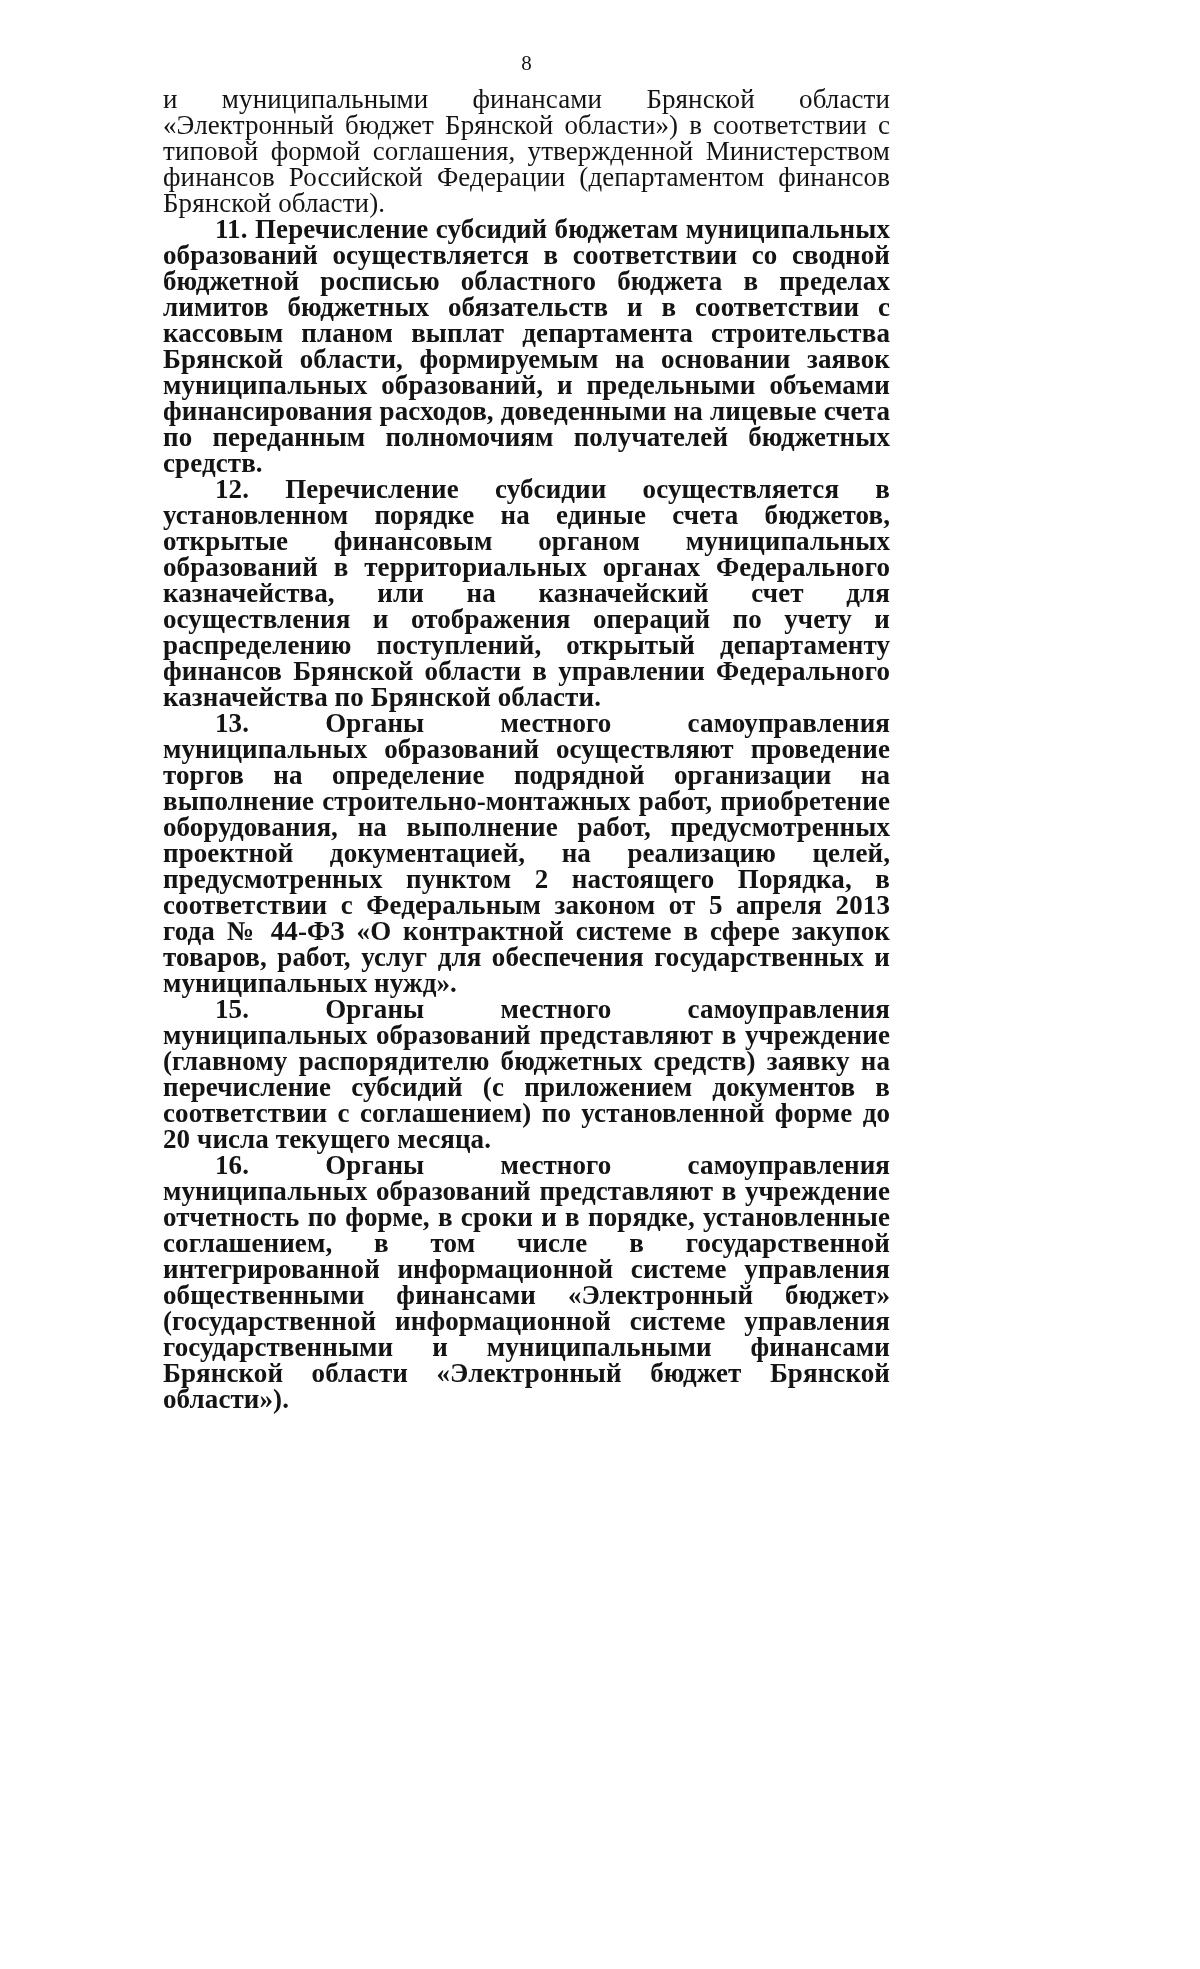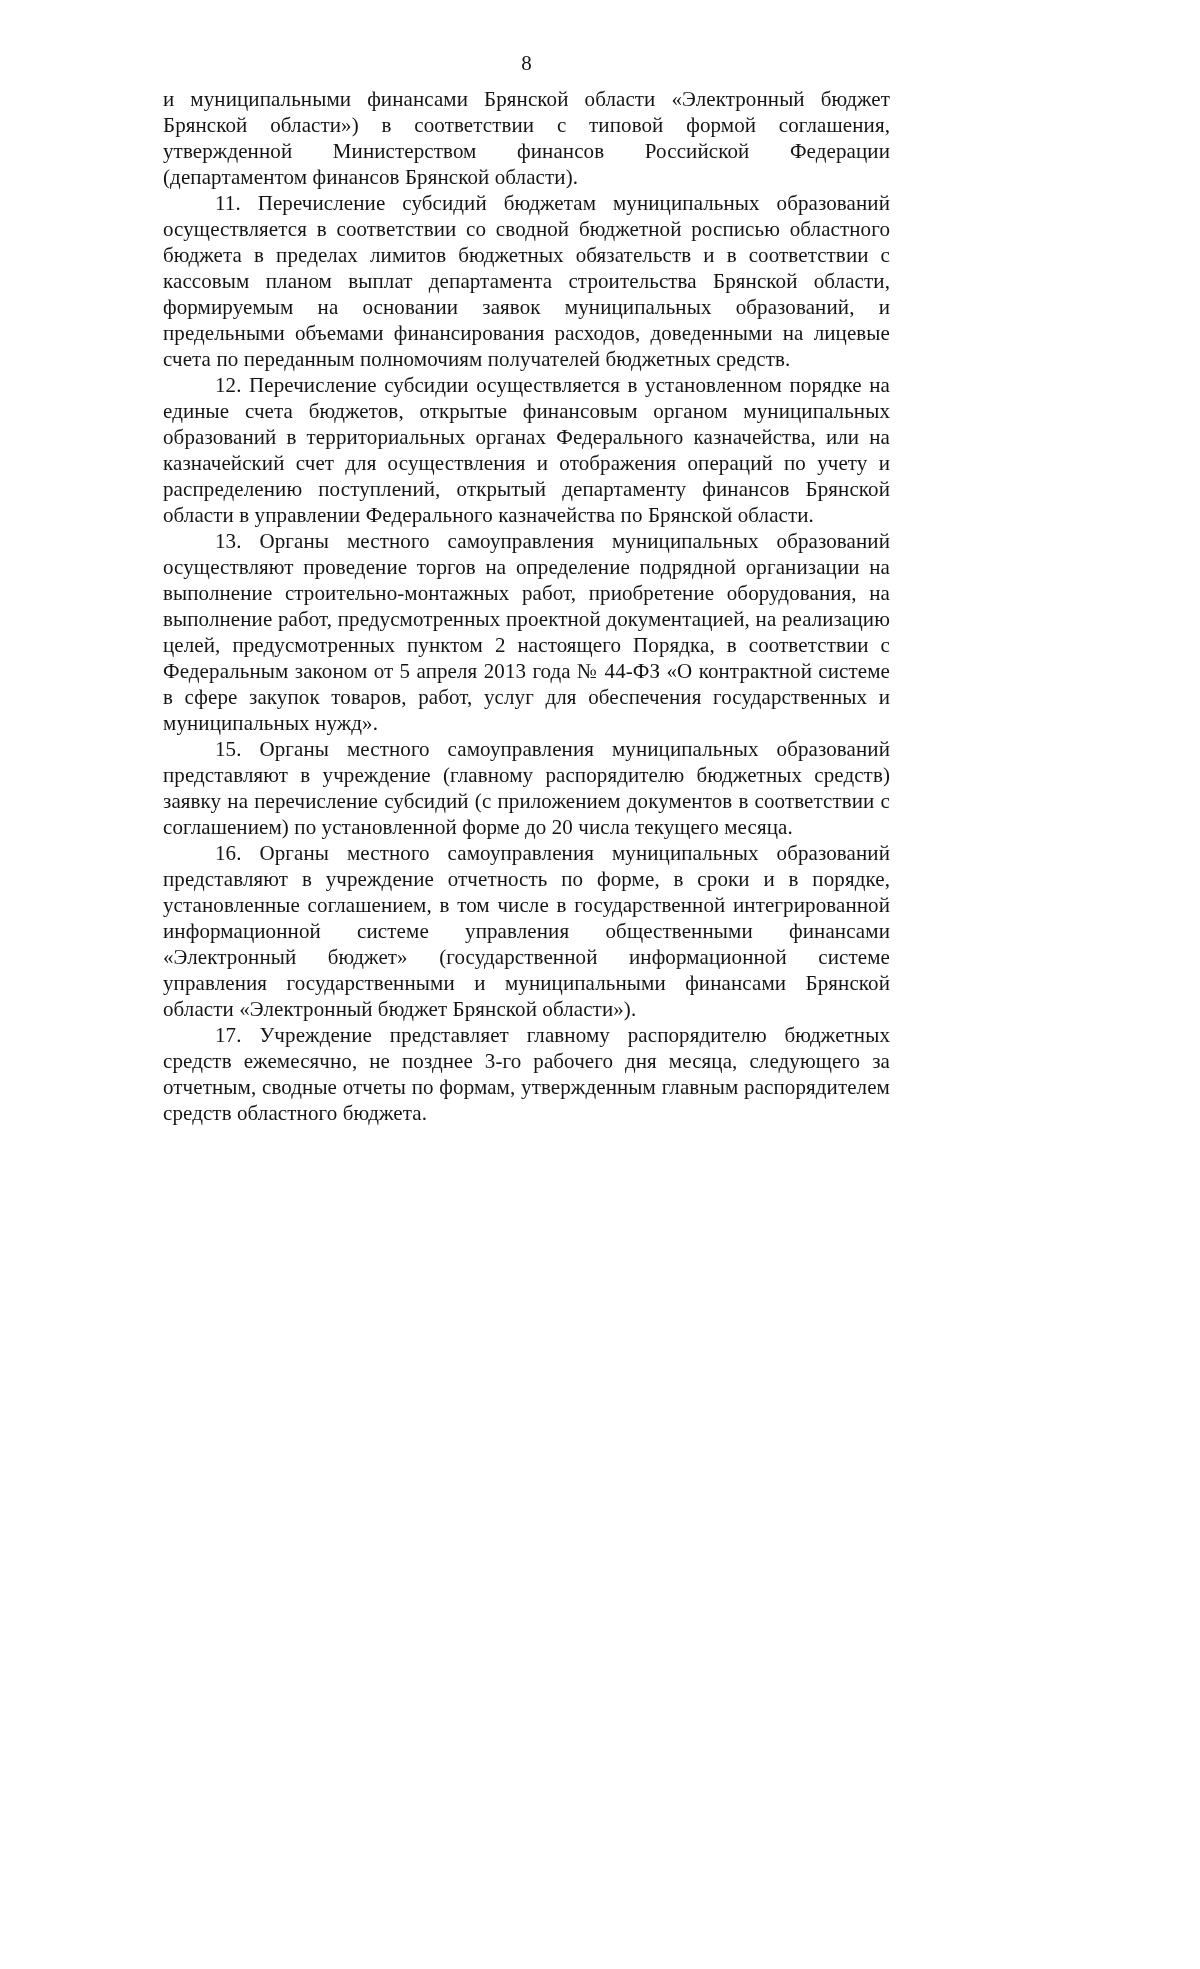--- a/index.html
+++ b/index.html
@@ -25,33 +25,34 @@
     font-size: 21px;
     line-height: 26px;
     color: #141414;
   }
 
   .content {
     position: absolute;
     top: 86px;
     left: 163px;
     width: 727px;
-    font-size: 21px;
+    font-size: 27px;
     line-height: 26px;
     text-align: justify;
     letter-spacing: 0.1px;
   }
 
   .content p {
     text-align: justify;
     margin: 0;
   }
 
   .content p.indented {
     text-indent: 52px;
+    font-weight: bold;
   }
 </style>
 </head>
 <body>
 
 <div class="page">
 
   <div class="page-number">8</div>
 
   <div class="content">
@@ -61,16 +62,15 @@
 
     <p class="indented">12. Перечисление субсидии осуществляется в установленном порядке на единые счета бюджетов, открытые финансовым органом муниципальных образований в территориальных органах Федерального казначейства, или на казначейский счет для осуществления и отображения операций по учету и распределению поступлений, открытый департаменту финансов Брянской области в управлении Федерального казначейства по Брянской области.</p>
 
     <p class="indented">13. Органы местного самоуправления муниципальных образований осуществляют проведение торгов на определение подрядной организации на выполнение строительно-монтажных работ, приобретение оборудования, на выполнение работ, предусмотренных проектной документацией, на реализацию целей, предусмотренных пунктом 2 настоящего Порядка, в соответствии с Федеральным законом от 5 апреля 2013 года № 44-ФЗ «О контрактной системе в сфере закупок товаров, работ, услуг для обеспечения государственных и муниципальных нужд».</p>
 
 
     <p class="indented">15. Органы местного самоуправления муниципальных образований представляют в учреждение (главному распорядителю бюджетных средств) заявку на перечисление субсидий (с приложением документов в соответствии с соглашением) по установленной форме до 20 числа текущего месяца.</p>
 
     <p class="indented">16. Органы местного самоуправления муниципальных образований представляют в учреждение отчетность по форме, в сроки и в порядке, установленные соглашением, в том числе в государственной интегрированной информационной системе управления общественными финансами «Электронный бюджет» (государственной информационной системе управления государственными и муниципальными финансами Брянской области «Электронный бюджет Брянской области»).</p>
 
-    <p class="indented">17. Учреждение представляет главному распорядителю бюджетных средств ежемесячно, не позднее 3-го рабочего дня месяца, следующего за отчетным, сводные отчеты по формам, утвержденным главным распорядителем средств областного бюджета.</p>
   </div>
 
 </div>
 
 </body></html>

